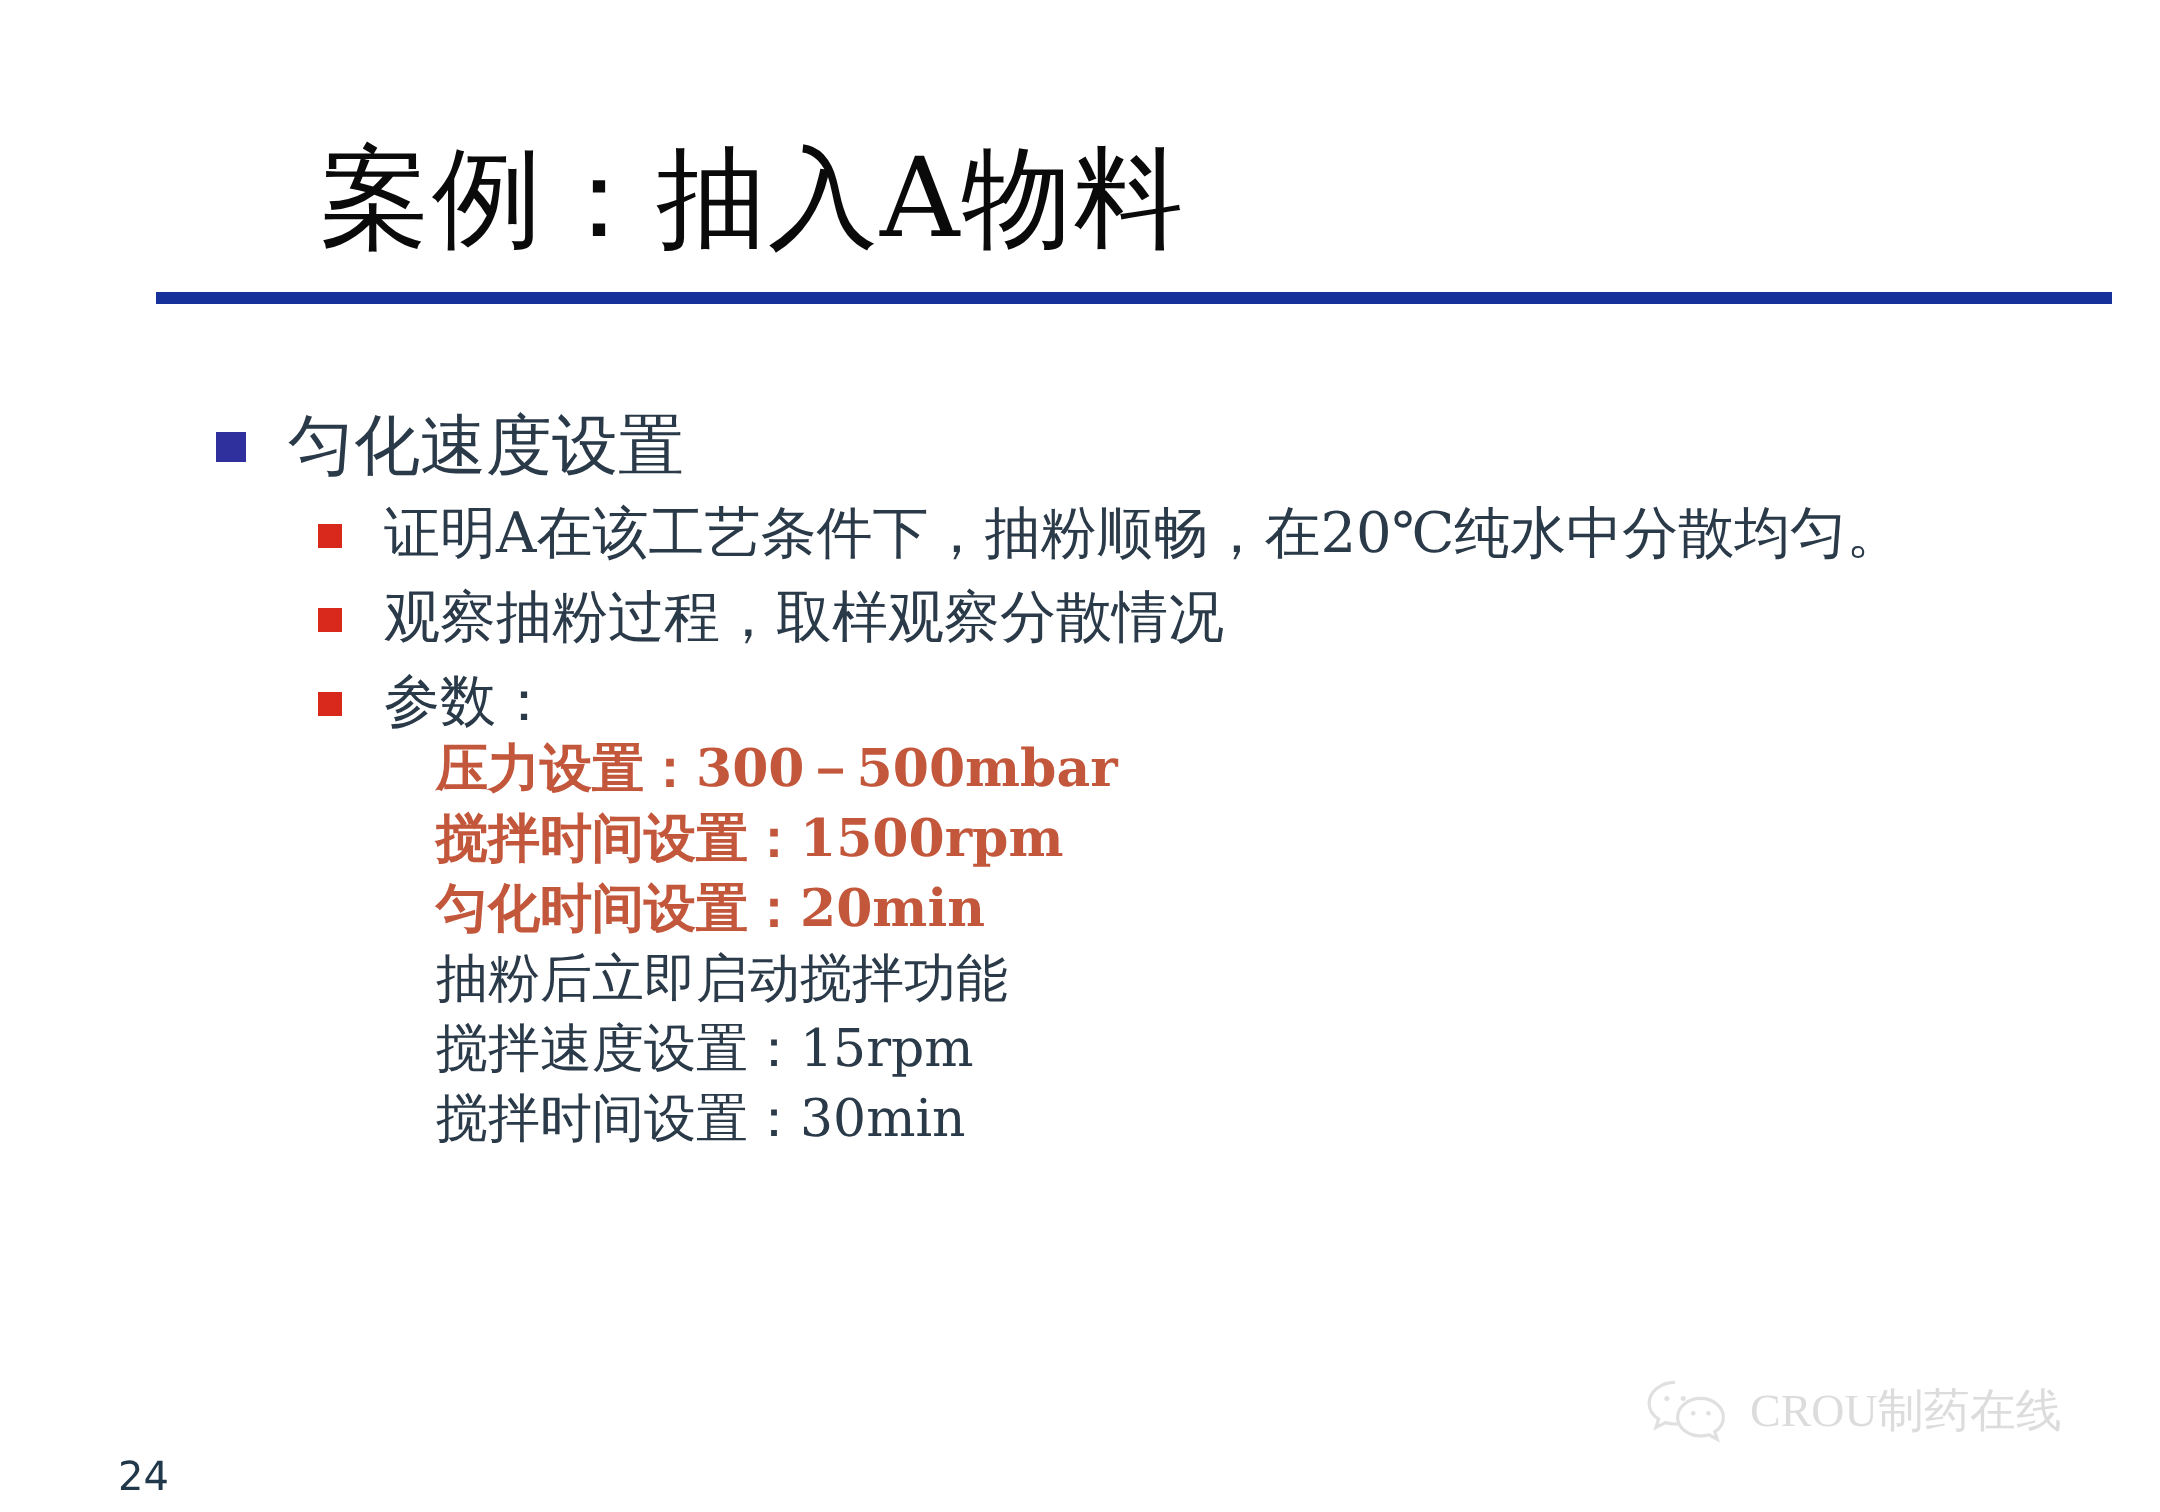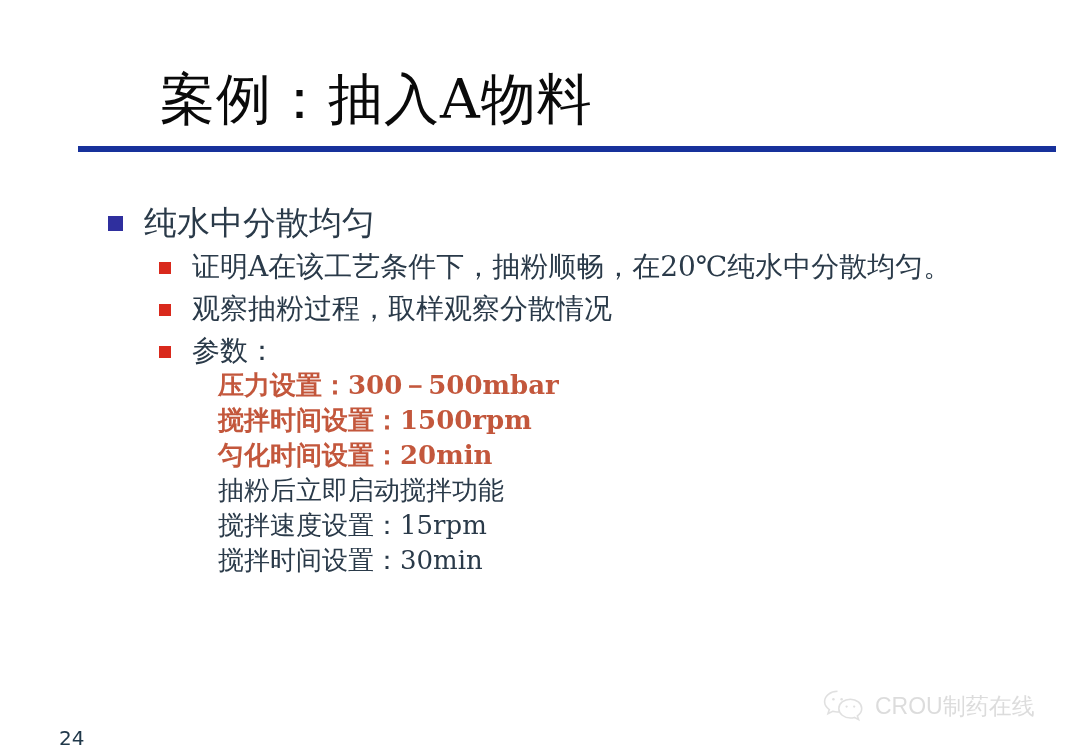--- a/index.html
+++ b/index.html
@@ -141,37 +141,37 @@
   .watermark .wechat-icon {
     width: 44px;
     height: 36px;
     margin-right: 9px;
     flex: 0 0 auto;
   }
   .watermark .wm-text {
     font-size: 23px;
     line-height: 30px;
     color: #8d8d8d;
-    font-family: Liberation Sans, sans-serif;
+    font-family: Liberation Serif, serif;
     white-space: nowrap;
   }
 </style>
 </head>
 <body>
 
 <div class="slide">
 
   <div class="title">案例：抽入A物料</div>
   <div class="title-rule"></div>
 
   <div class="body-area">
 
     <div class="lvl1">
       <span class="marker"></span>
-      <span class="text">纯水中分散均匀</span>
+      <span class="text">匀化速度设置</span>
     </div>
 
     <div class="lvl2-list">
       <div class="lvl2">
         <span class="marker"></span>
         <span class="text">证明A在该工艺条件下，抽粉顺畅，在20℃纯水中分散均匀。</span>
       </div>
       <div class="lvl2">
         <span class="marker"></span>
         <span class="text">观察抽粉过程，取样观察分散情况</span>

